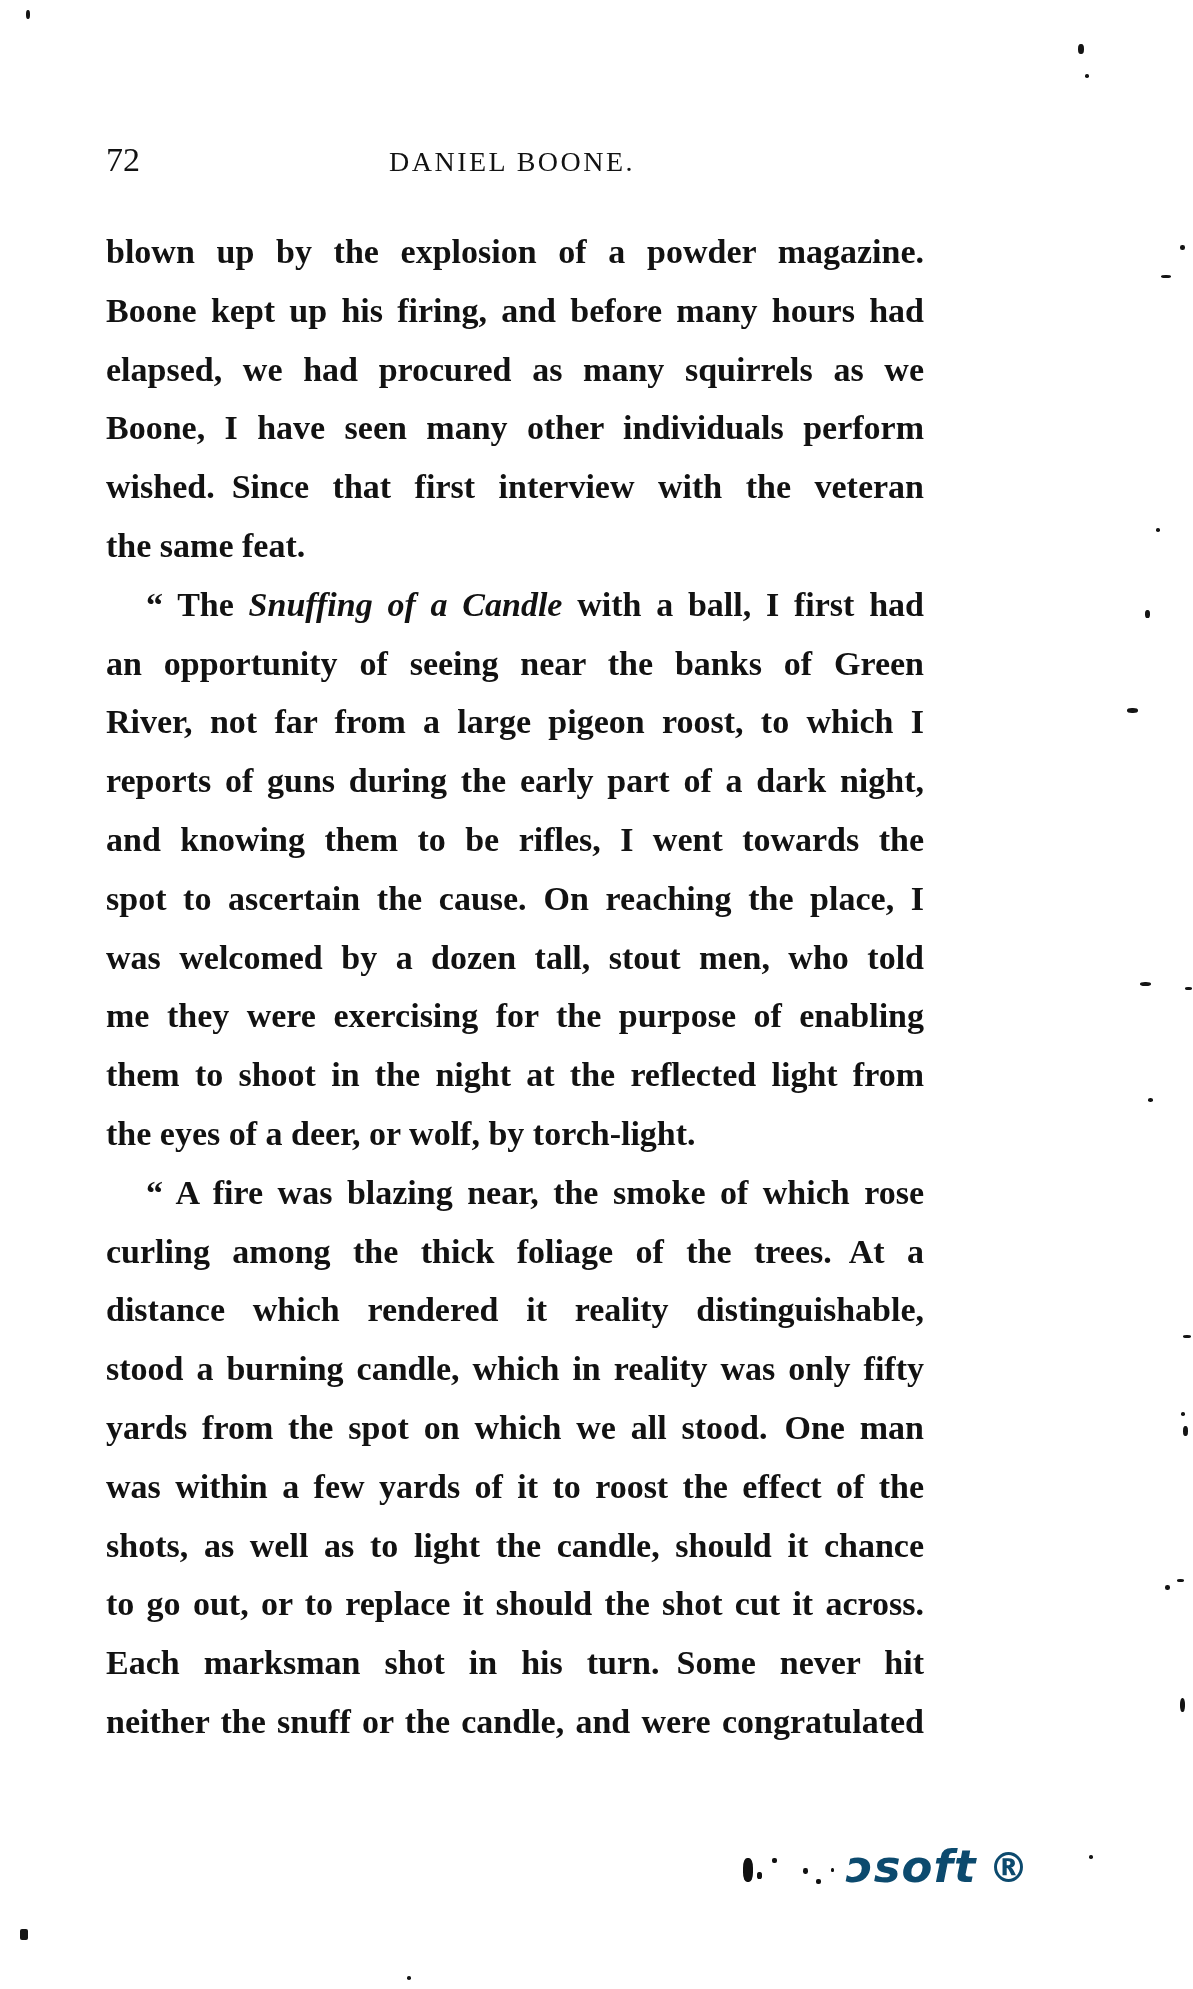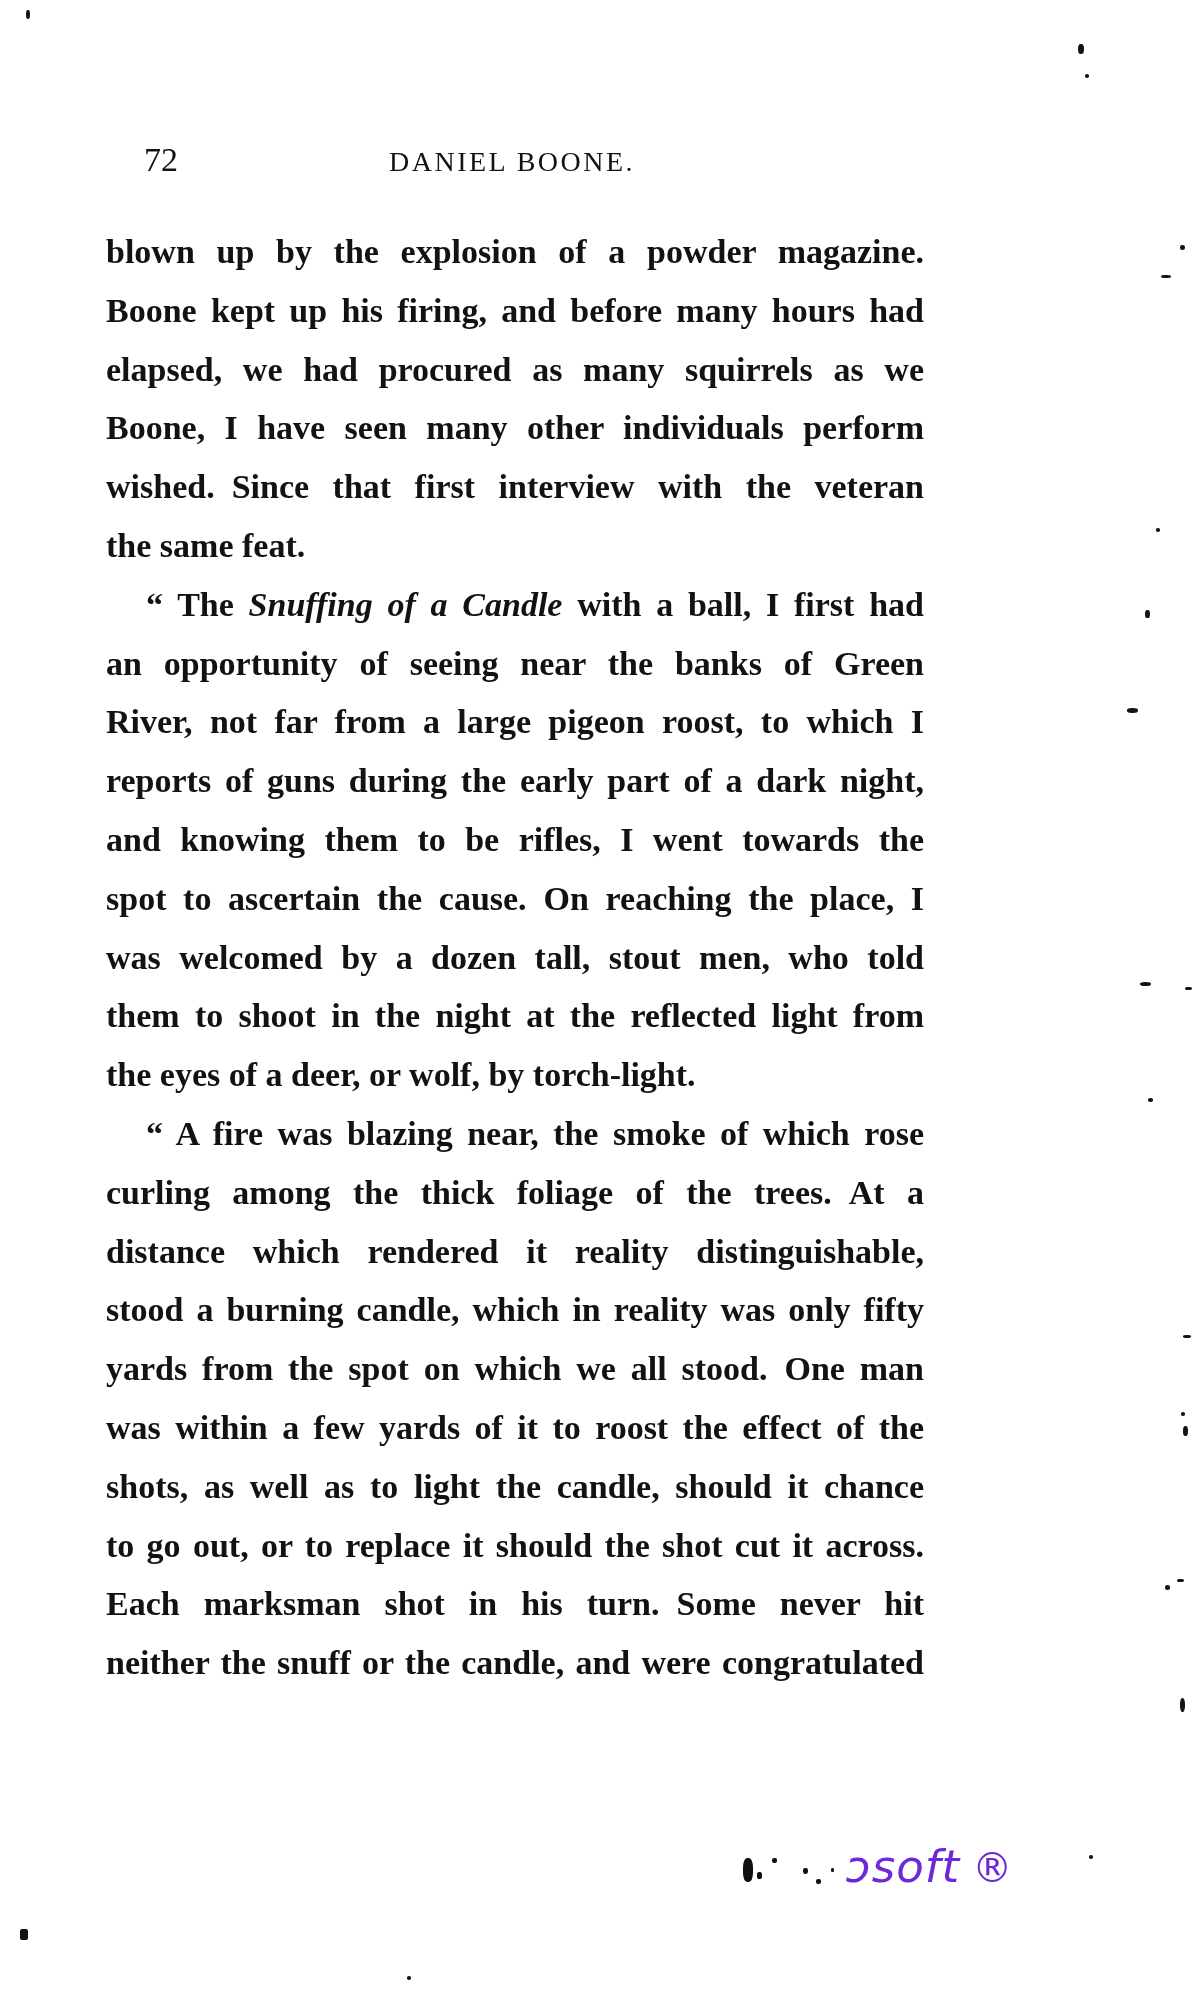--- a/index.html
+++ b/index.html
@@ -2,39 +2,39 @@
 <html><head>
 <meta charset="utf-8">
 <style>
   html,body{margin:0;padding:0;}
   body{
     width:1193px;height:1989px;position:relative;background:#ffffff;
     font-family:"Liberation Serif",serif;color:#121212;
   }
   .page{position:absolute;left:0;top:0;width:1193px;height:1989px;background:#ffffff;overflow:hidden;}
 
-  .pgnum{position:absolute;left:106px;top:142px;font-size:34px;line-height:36px;margin-left:38px;}
+  .pgnum{position:absolute;left:106px;top:142px;font-size:34px;line-height:36px;}
   .runhead{position:absolute;left:377px;top:146px;font-size:28px;line-height:32px;letter-spacing:2.5px;margin-left:12px;}
 
   .textblock{position:absolute;left:106px;top:223px;width:818px;font-weight:bold;}
   .ln{
     height:58.8px;line-height:58.8px;font-size:34px;
     text-align:justify;text-align-last:justify;
     overflow:hidden;white-space:nowrap;
   }
   .ln.pl{text-align-last:left;}
   .ln.ind{padding-left:40px;}
   .it{font-style:italic;}
 
   .speck{position:absolute;background:#141414;border-radius:45%;}
 
   .watermark{
     position:absolute;left:846px;top:1841px;
-    font-family:"DejaVu Sans",sans-serif;font-style:italic;font-weight:normal;
-    font-size:45px;line-height:52px;color:#6d28d9;letter-spacing:1px;white-space:nowrap;text-align:center;
+    font-family:"DejaVu Sans",sans-serif;font-style:italic;font-weight:bold;
+    font-size:45px;line-height:52px;color:#0c4a6e;letter-spacing:1px;white-space:nowrap;text-align:center;
   }
   .wm-reg{font-size:40px;margin-left:12px;letter-spacing:0;}
   .wmblob{position:absolute;background:#101010;border-radius:40%;}
 </style>
 </head>
 <body>
 
 <div class="page">
 
   <div class="pgnum">72</div>
@@ -47,20 +47,21 @@
     <div class="ln">Boone, I have seen many other individuals perform</div>
     <div class="ln">wished. Since that first interview with the veteran</div>
     <div class="ln pl">the same feat.</div>
     <div class="ln ind"><span>“ The </span><span class="it">Snuffing of a Candle</span><span> with a ball, I first had</span></div>
     <div class="ln">an opportunity of seeing near the banks of Green</div>
     <div class="ln">River, not far from a large pigeon roost, to which I</div>
     <div class="ln">reports of guns during the early part of a dark night,</div>
     <div class="ln">and knowing them to be rifles, I went towards the</div>
     <div class="ln">spot to ascertain the cause. On reaching the place, I</div>
     <div class="ln">was welcomed by a dozen tall, stout men, who told</div>
+    <div class="ln">me they were exercising for the purpose of enabling</div>
     <div class="ln">them to shoot in the night at the reflected light from</div>
     <div class="ln pl">the eyes of a deer, or wolf, by torch-light.</div>
     <div class="ln ind">“ A fire was blazing near, the smoke of which rose</div>
     <div class="ln">curling among the thick foliage of the trees. At a</div>
     <div class="ln">distance which rendered it reality distinguishable,</div>
     <div class="ln">stood a burning candle, which in reality was only fifty</div>
     <div class="ln">yards from the spot on which we all stood. One man</div>
     <div class="ln">was within a few yards of it to roost the effect of the</div>
     <div class="ln">shots, as well as to light the candle, should it chance</div>
     <div class="ln">to go out, or to replace it should the shot cut it across.</div>

